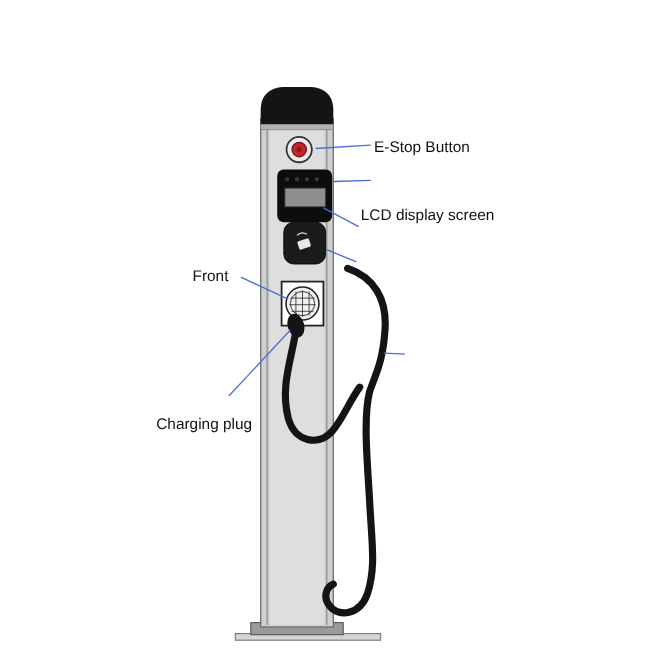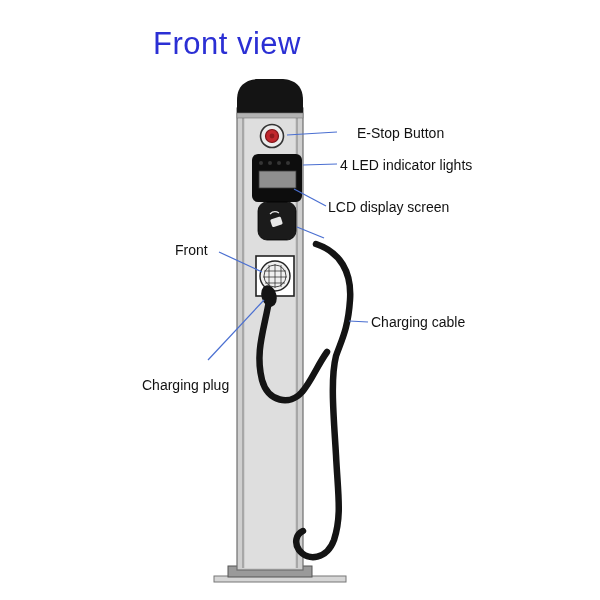--- a/index.html
+++ b/index.html
@@ -14,23 +14,23 @@
   svg.drawing{position:absolute;left:0;top:0;}
   .page-title{
     position:absolute;left:153px;top:26px;
     font-size:31px;font-weight:400;letter-spacing:0.5px;
   }
   .callout{
     position:absolute;
     font-size:14px;color:#111;
     white-space:nowrap;
   }
-  .cl-estop{left:357px;top:125px;}
+  .cl-estop{left:340px;top:125px;}
   .cl-led{left:340px;top:157px;}
-  .cl-lcd{left:328px;top:199px;}
+  .cl-lcd{left:328px;top:187px;}
   .cl-card{left:327px;top:231px;}
   .cl-socket{left:175px;top:242px;}
   .cl-plug{left:142px;top:377px;}
   .cl-cable{left:371px;top:314px;}
 </style>
 </head>
 <body>
 
 <div class="stage">
 
@@ -89,22 +89,19 @@
       <line x1="287" y1="135" x2="337" y2="132" stroke="#4a6fd1"></line>
       <line x1="303" y1="165" x2="337" y2="164" stroke="#4a6fd1"></line>
       <line x1="294" y1="189" x2="326" y2="206" stroke="#4a6fd1"></line>
       <line x1="297" y1="227" x2="324" y2="238" stroke="#4a6fd1"></line>
       <line x1="219" y1="252" x2="262" y2="272" stroke="#4a6fd1"></line>
       <line x1="208" y1="360" x2="264" y2="300" stroke="#4a6fd1"></line>
       <line x1="368" y1="322" x2="349" y2="321" stroke="#4a6fd1"></line>
     </g>
   </svg>
 
-  <div class="page-title" style="color: rgb(43, 47, 212);">Front view</div>
 
   <div class="callout cl-estop">E-Stop Button</div>
-  <div class="callout cl-led">4 LED indicator lights</div>
   <div class="callout cl-lcd">LCD display screen</div>
   <div class="callout cl-socket">Front</div>
   <div class="callout cl-plug">Charging plug</div>
-  <div class="callout cl-cable">Charging cable</div>
 
 </div>
 
 </body></html>

